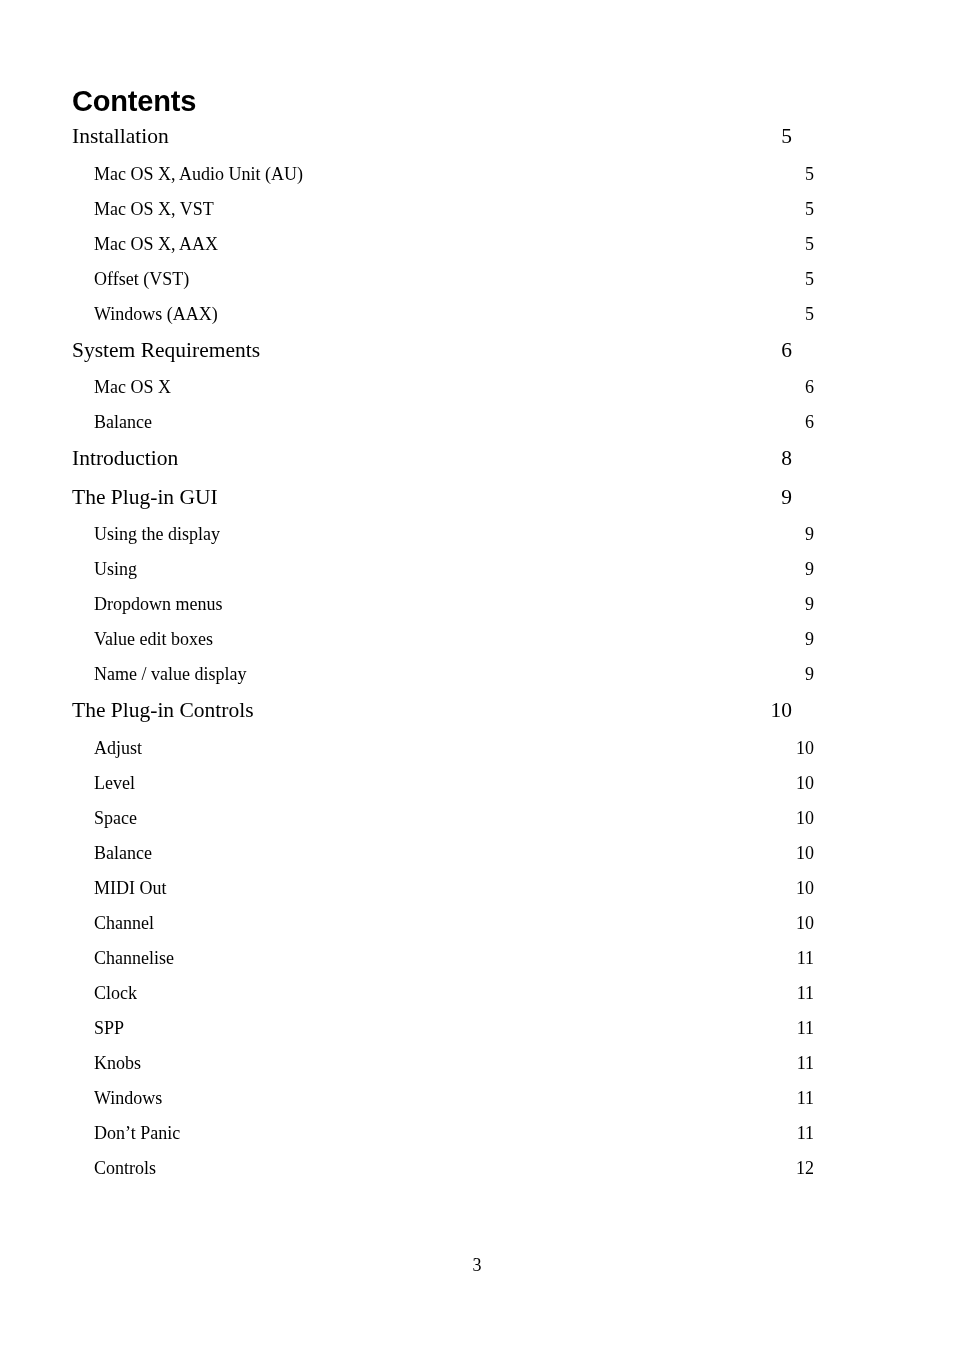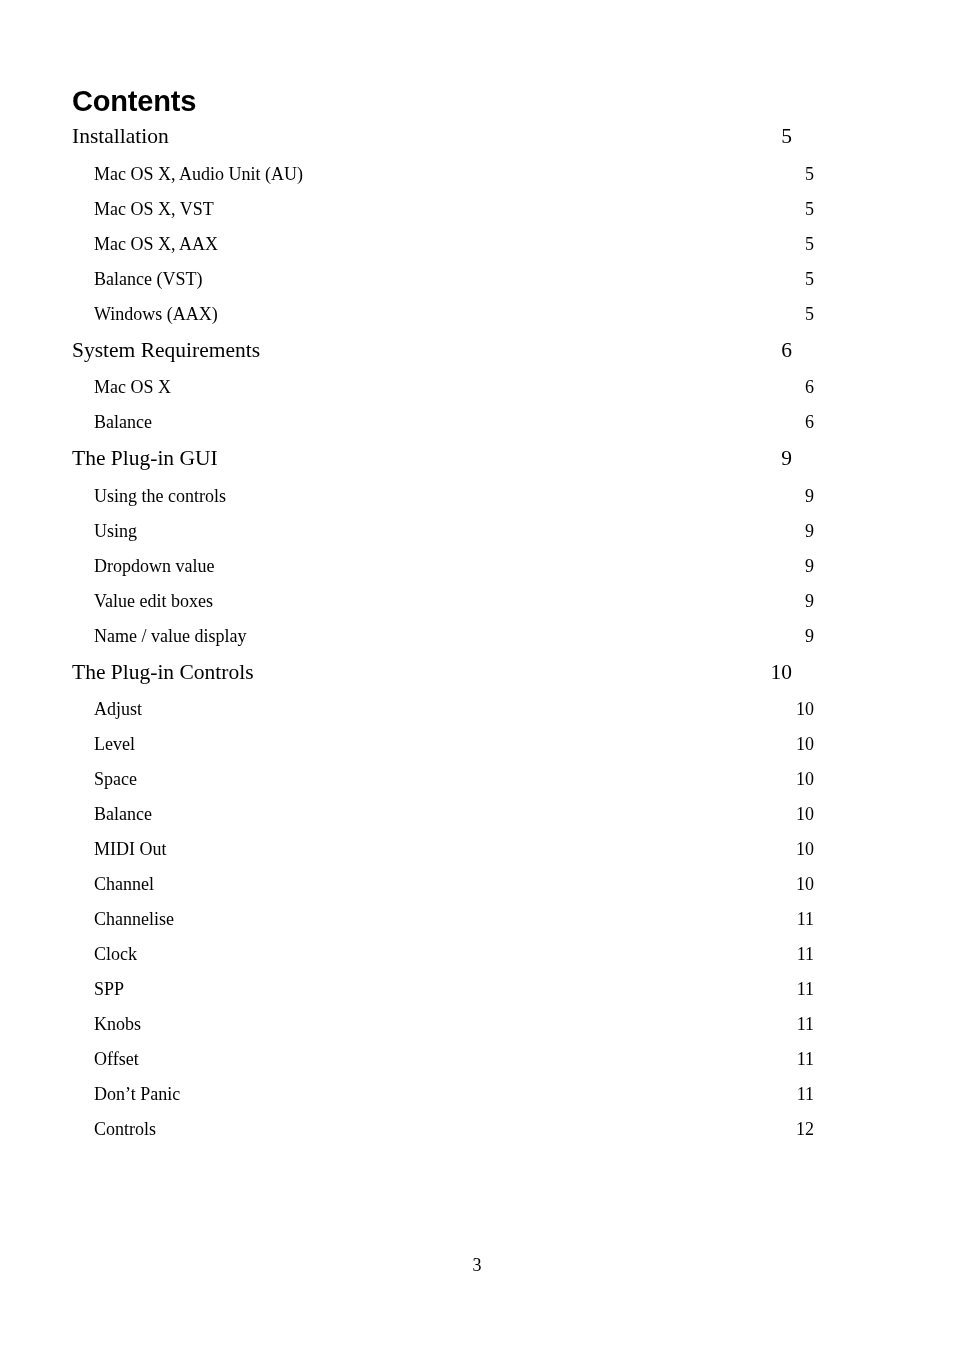--- a/index.html
+++ b/index.html
@@ -141,21 +141,21 @@
           <span class="entry-label">Mac OS X, VST</span>
           <span class="entry-filler"></span>
           <span class="entry-page">5</span>
         </li>
         <li class="toc-entry level-2">
           <span class="entry-label">Mac OS X, AAX</span>
           <span class="entry-filler"></span>
           <span class="entry-page">5</span>
         </li>
         <li class="toc-entry level-2">
-          <span class="entry-label">Balance (VST)</span>
+          <span class="entry-label">Offset (VST)</span>
           <span class="entry-filler"></span>
           <span class="entry-page">5</span>
         </li>
         <li class="toc-entry level-2">
           <span class="entry-label">Windows (AAX)</span>
           <span class="entry-filler"></span>
           <span class="entry-page">5</span>
         </li>
         <li class="toc-entry level-1">
           <span class="entry-label">System Requirements</span>
@@ -166,36 +166,41 @@
           <span class="entry-label">Mac OS X</span>
           <span class="entry-filler"></span>
           <span class="entry-page">6</span>
         </li>
         <li class="toc-entry level-2">
           <span class="entry-label">Balance</span>
           <span class="entry-filler"></span>
           <span class="entry-page">6</span>
         </li>
         <li class="toc-entry level-1">
+          <span class="entry-label">Introduction</span>
+          <span class="entry-filler"></span>
+          <span class="entry-page">8</span>
+        </li>
+        <li class="toc-entry level-1">
           <span class="entry-label">The Plug-in GUI</span>
           <span class="entry-filler"></span>
           <span class="entry-page">9</span>
         </li>
         <li class="toc-entry level-2">
-          <span class="entry-label">Using the controls</span>
+          <span class="entry-label">Using the display</span>
           <span class="entry-filler"></span>
           <span class="entry-page">9</span>
         </li>
         <li class="toc-entry level-2">
           <span class="entry-label">Using</span>
           <span class="entry-filler"></span>
           <span class="entry-page">9</span>
         </li>
         <li class="toc-entry level-2">
-          <span class="entry-label">Dropdown value</span>
+          <span class="entry-label">Dropdown menus</span>
           <span class="entry-filler"></span>
           <span class="entry-page">9</span>
         </li>
         <li class="toc-entry level-2">
           <span class="entry-label">Value edit boxes</span>
           <span class="entry-filler"></span>
           <span class="entry-page">9</span>
         </li>
         <li class="toc-entry level-2">
           <span class="entry-label">Name / value display</span>
@@ -251,21 +256,21 @@
           <span class="entry-label">SPP</span>
           <span class="entry-filler"></span>
           <span class="entry-page">11</span>
         </li>
         <li class="toc-entry level-2">
           <span class="entry-label">Knobs</span>
           <span class="entry-filler"></span>
           <span class="entry-page">11</span>
         </li>
         <li class="toc-entry level-2">
-          <span class="entry-label">Offset</span>
+          <span class="entry-label">Windows</span>
           <span class="entry-filler"></span>
           <span class="entry-page">11</span>
         </li>
         <li class="toc-entry level-2">
           <span class="entry-label">Don’t Panic</span>
           <span class="entry-filler"></span>
           <span class="entry-page">11</span>
         </li>
         <li class="toc-entry level-2">
           <span class="entry-label">Controls</span>

